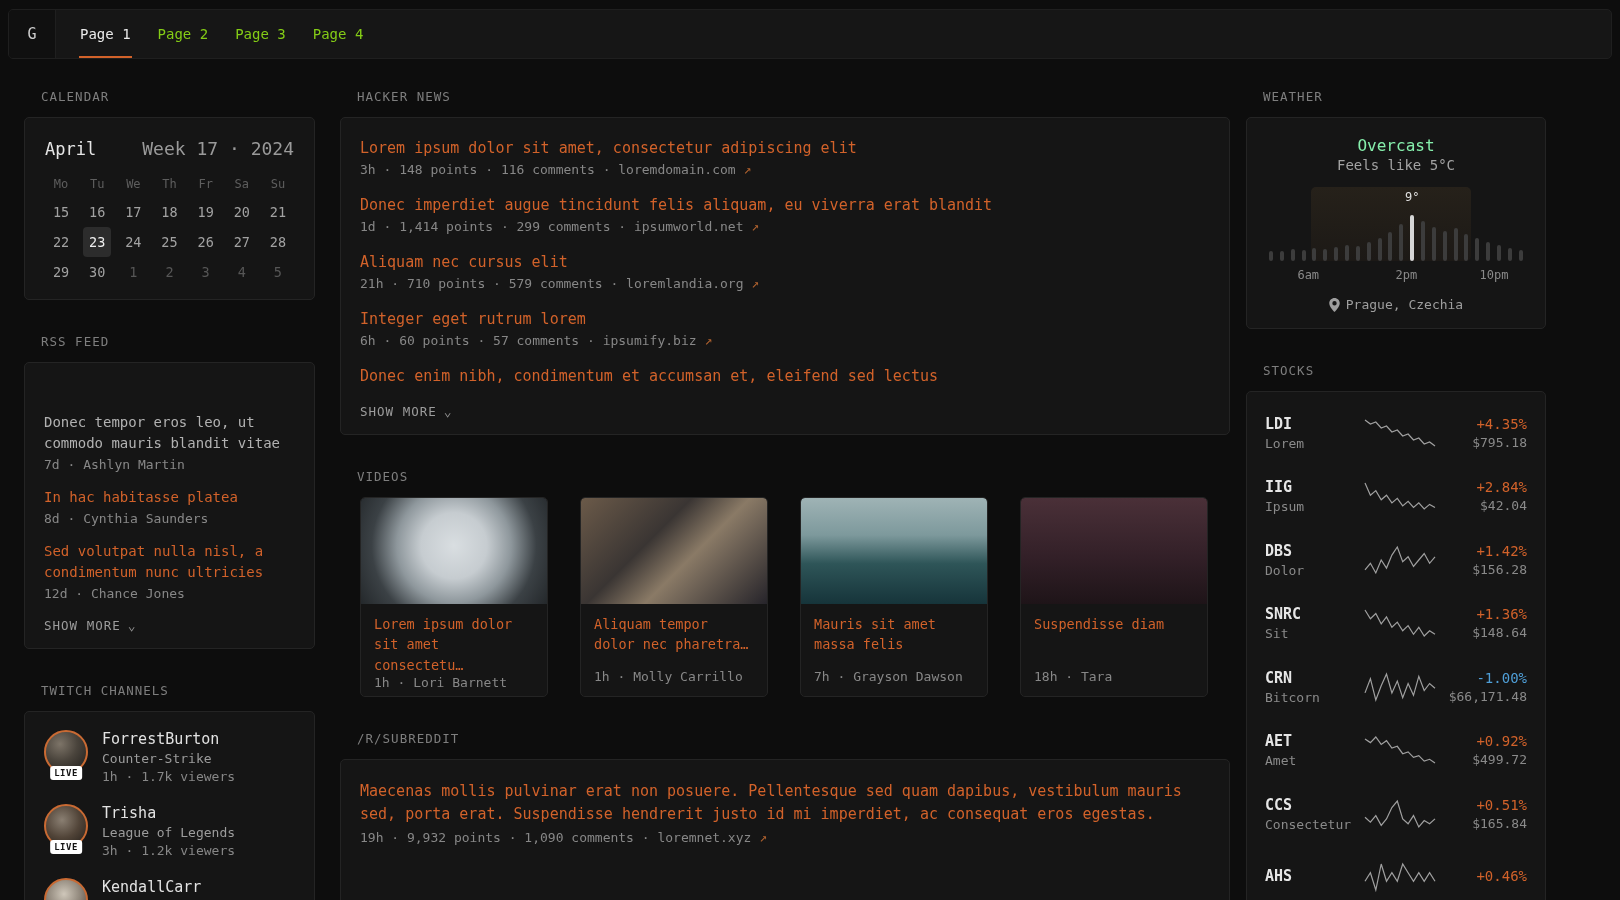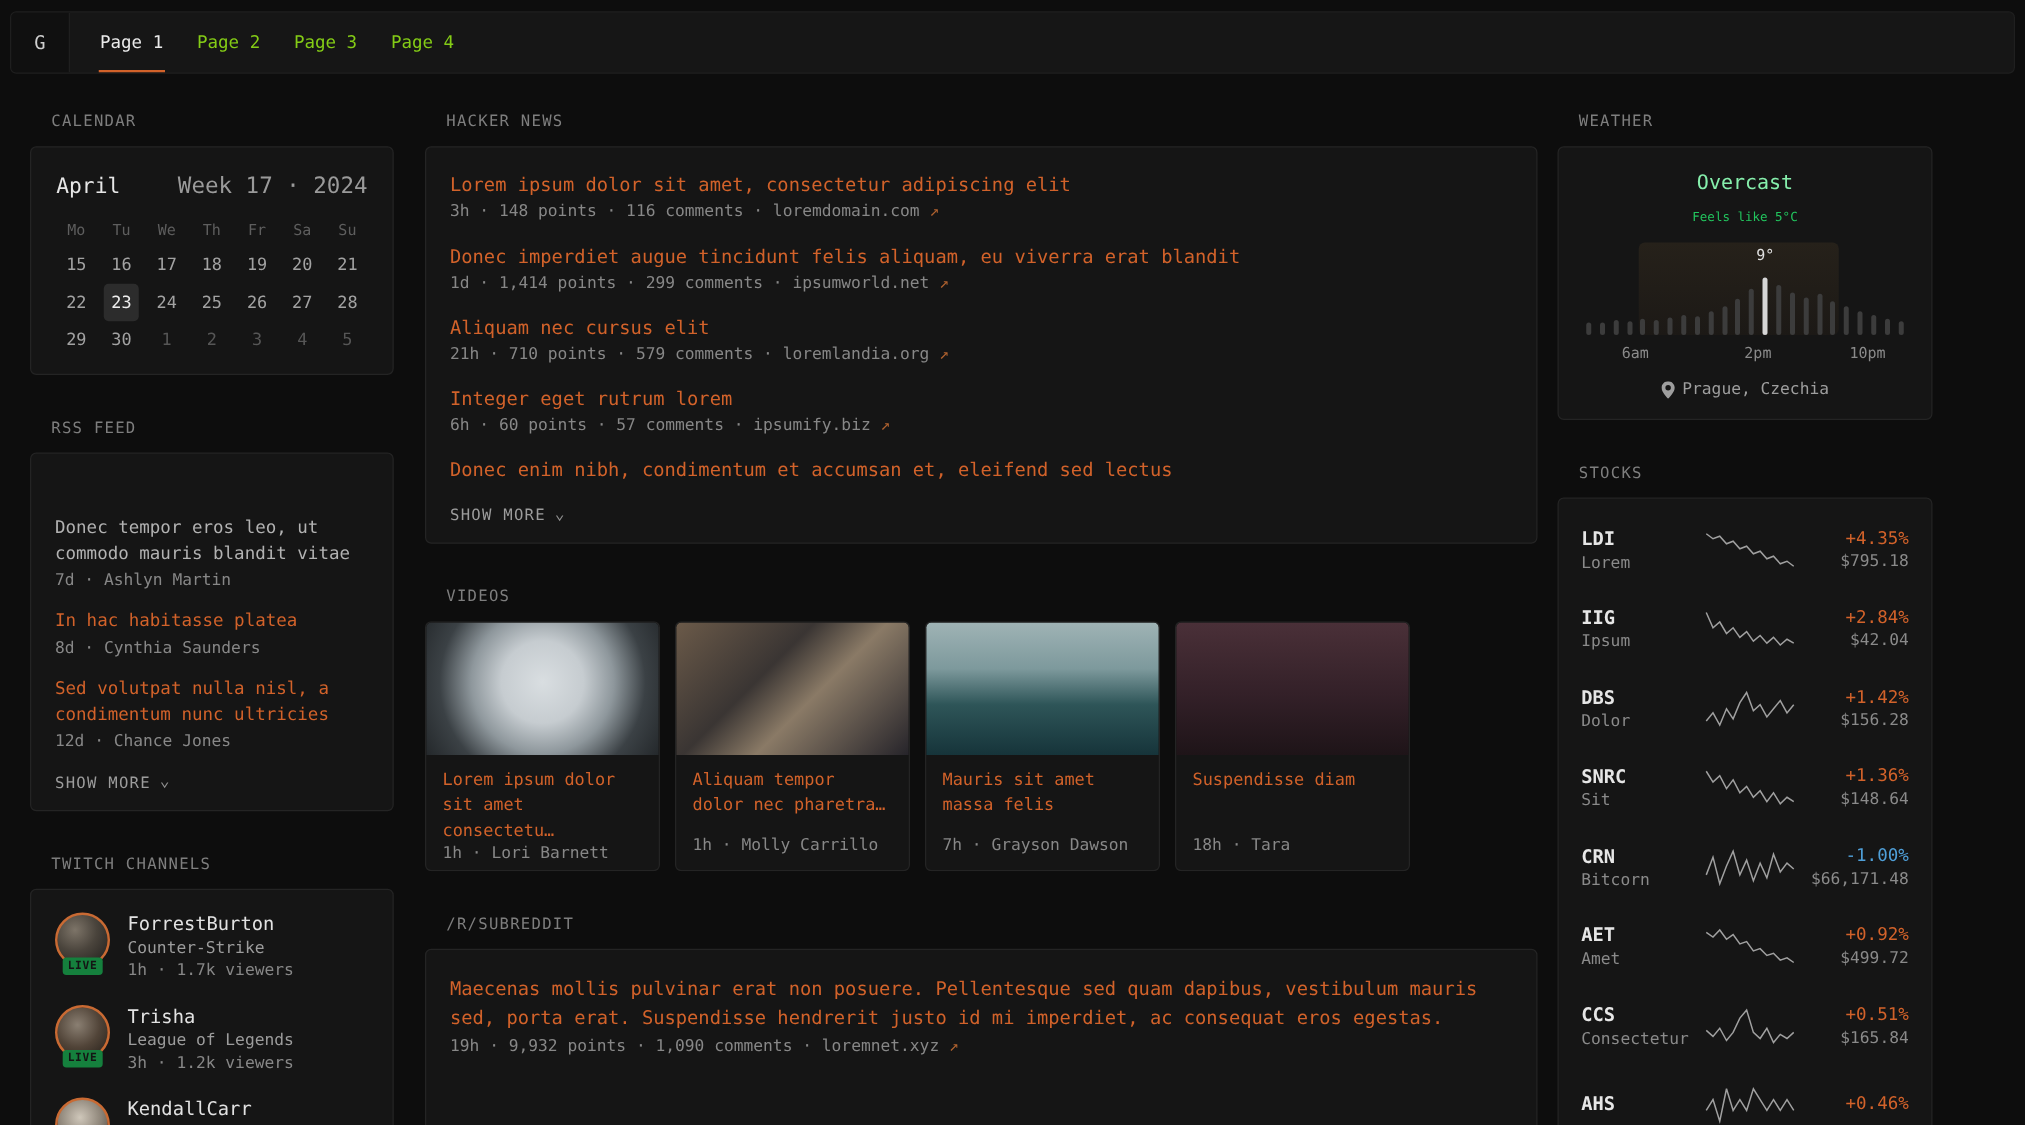--- a/index.html
+++ b/index.html
@@ -55,54 +55,54 @@
 
   
   .twitch-card { padding:18px 19px; }
   .tw-row { display:flex; gap:14px; margin-bottom:20px; align-items:flex-start; cursor:pointer; }
   .tw-row:last-child { margin-bottom:0; }
   .tw-avatar-wrap { position:relative; flex:0 0 auto; }
   .tw-avatar { width:44px; height:44px; border-radius:50%; border:2px solid #c96a33; }
   .av-1 { background:radial-gradient(circle at 35% 30%, #7d7468 0%, #4a443c 45%, #1e1c1a 100%); }
   .av-2 { background:radial-gradient(circle at 40% 35%, #8a7f72 0%, #514438 50%, #221d18 100%); }
   .av-3 { background:radial-gradient(circle at 45% 35%, #cfc7ba 0%, #8d8478 50%, #3a362f 100%); }
-  .tw-live { position:absolute; left:50%; transform:translateX(-50%); bottom:-6px; background:#15803d;
+  .tw-live { position:absolute; left:50%; transform:translateX(-50%); bottom:-6px; background:#ffffff;
              color:#141414; font-size:9px; font-weight:bold; letter-spacing:0.5px;
              padding:2px 4px; border-radius:3px; }
   .tw-name { font-size:15px; color:#e2e2e2; }
   .tw-game { font-size:13px; color:#9c9c9c; margin-top:3px; }
 
   
   .hn-card { padding:21px 19px 15px; }
   .hn-item { margin-bottom:19px; }
   .hn-title { display:block; font-size:15px; color:#d2622a; cursor:pointer; }
   .hn-card .item-meta { margin-top:5px; }
   .hn-domain { color:#878787; cursor:pointer; }
   .ext { color:#b0622f; }
   .sub-card { padding:20px 19px; min-height:150px; }
   .sub-title { font-size:15px; color:#d2622a; line-height:1.55; cursor:pointer; }
 
   
   .video-row { display:flex; gap:12px; overflow:hidden; }
   .video-card { flex:0 0 188px; height:200px; background:#151515; border:1px solid #242424;
-                border-radius:5px; display:flex; flex-direction:column; cursor:pointer; overflow:hidden; }
+                border-radius:5px; display:flex; flex-direction:column; cursor:pointer; overflow:hidden;margin-left:20px; }
   .video-thumb { height:106px; flex:0 0 auto; border-radius:4px 4px 0 0; }
   .thumb-1 { background:radial-gradient(circle at 50% 45%, #d9dee1 0%, #c6ccd0 30%, #8e979c 52%, #3b4145 75%, #24282b 100%); }
   .thumb-2 { background:linear-gradient(135deg, #6b5a49 0%, #3a3533 38%, #8a7a66 58%, #26242a 100%); }
   .thumb-3 { background:linear-gradient(180deg, #9fb3b5 0%, #7d999c 35%, #2e5558 62%, #16343a 100%); }
   .thumb-4 { background:linear-gradient(180deg, #8fb0a4 0%, #5d8a7c 40%, #3f6f63 70%, #2d5a50 100%); }
   .thumb-5 { background:linear-gradient(180deg, #4a3038 0%, #332028 55%, #1e1418 100%); }
   .video-body { padding:10px 13px 12px; display:flex; flex-direction:column; flex:1; }
   .video-title { font-size:13.5px; color:#d2622a; line-height:1.5; }
   .video-body .item-meta { margin-top:auto; }
 
   
   .weather-card { padding:18px 20px 16px; text-align:center; }
   .wx-cond { font-size:16px; color:#86efac; }
-  .wx-feels { font-size:10px; color:#22c55e; margin-top:14px; }
+  .wx-feels { font-size:14px; color:#a3a3a3; margin-top:2px; }
   .wx-chart { position:relative; height:96px; margin-top:14px; }
   .wx-highlight { position:absolute; left:17%; width:62%; top:0; bottom:22px;
                   background:linear-gradient(180deg, #26211a 0%, #1c1916 100%); border-radius:5px; }
   .wx-temp { position:absolute; top:3px; transform:translateX(-50%); font-size:12px; color:#e0e0e0; }
   .wx-bars { position:absolute; left:2px; right:2px; bottom:22px; height:48px;
              display:flex; align-items:flex-end; justify-content:space-between; }
   .wx-bar { width:4px; border-radius:2px; background:#3c3c3c; }
   .wx-bar.current { background:#d6d6d6; }
   .wx-times { position:absolute; bottom:0; left:0; right:0; height:15px; }
   .wx-time { position:absolute; transform:translateX(-50%); font-size:12px; color:#8a8a8a; }

